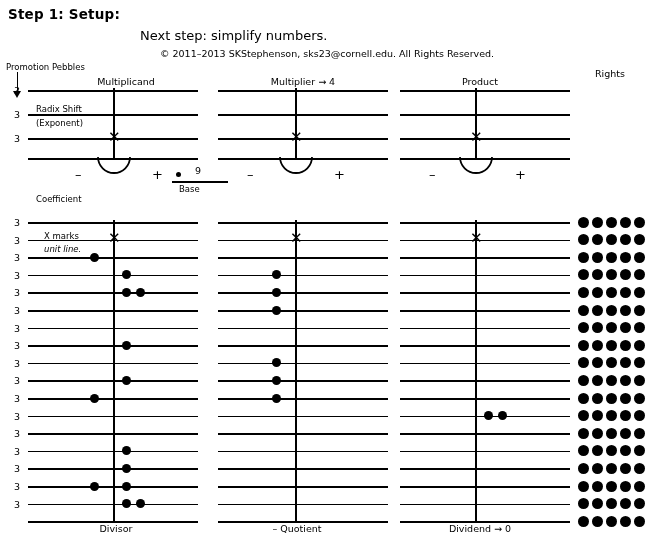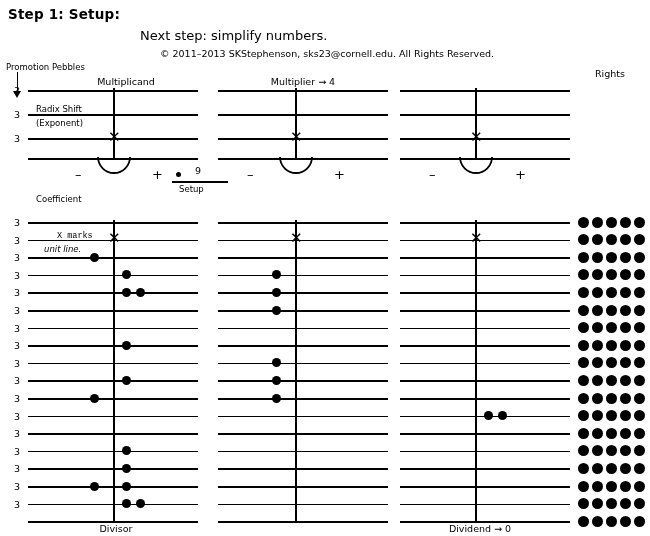--- a/index.html
+++ b/index.html
@@ -132,20 +132,21 @@
   <div class="abs" id="header-copyright">© 2011–2013 SKStephenson, sks23@cornell.edu. All Rights Reserved.</div>
 
   <div class="abs small-label" style="left:6px; top:62px;">Promotion Pebbles</div>
   <div class="abs" id="promo-arrow-line"></div>
   <div class="abs" id="promo-arrow-head"></div>
 
   <div class="abs col-label" style="left:578px; top:68px; width:64px;">Rights</div>
 
   <div class="abs col-label" style="left:56px;  top:76px; width:140px;">Multiplicand</div>
   <div class="abs col-label" style="left:228px; top:76px; width:150px;">Multiplier → 4</div>
+  <div class="abs col-label" style="left:410px; top:76px; width:140px;">Product</div>
 
   <div class="abs hline" style="left:28px;  top:90px;  width:170px;"></div>
   <div class="abs hline" style="left:218px; top:90px;  width:170px;"></div>
   <div class="abs hline" style="left:400px; top:90px;  width:170px;"></div>
 
   <div class="abs hline" style="left:28px;  top:114px; width:170px;"></div>
   <div class="abs hline" style="left:218px; top:114px; width:170px;"></div>
   <div class="abs hline" style="left:400px; top:114px; width:170px;"></div>
 
   <div class="abs hline" style="left:28px;  top:138px; width:170px;"></div>
@@ -184,21 +185,21 @@
   <div class="abs op" style="left:75px;  top:167px;">–</div>
   <div class="abs op" style="left:152px; top:167px;">+</div>
   <div class="abs op" style="left:247px; top:167px;">–</div>
   <div class="abs op" style="left:334px; top:167px;">+</div>
   <div class="abs op" style="left:429px; top:167px;">–</div>
   <div class="abs op" style="left:515px; top:167px;">+</div>
 
   <div class="abs basedot" style="left:176px; top:172px;"></div>
   <div class="abs" style="left:195px; top:165px; font-size:9.5px;">9</div>
   <div class="abs hline" style="left:172px; top:181px; width:56px;"></div>
-  <div class="abs small-label" style="left:179px; top:184px;">Setup</div>
+  <div class="abs small-label" style="left:179px; top:184px;">Base</div>
 
   <div class="abs small-label" style="left:36px; top:194px;">Coefficient</div>
 
   <div class="abs hline" style="left:28px; top:222.0px; width:170px;"></div>
   <div class="abs hline" style="left:218px; top:222.0px; width:170px;"></div>
   <div class="abs hline" style="left:400px; top:222.0px; width:170px;"></div>
 
   <div class="abs hline" style="left:28px; top:239.6px; width:170px;"></div>
   <div class="abs hline" style="left:218px; top:239.6px; width:170px;"></div>
   <div class="abs hline" style="left:400px; top:239.6px; width:170px;"></div>
@@ -282,21 +283,21 @@
   <div class="abs tick-num" style="left:14px; top:357.8px;">3</div>
   <div class="abs tick-num" style="left:14px; top:375.4px;">3</div>
   <div class="abs tick-num" style="left:14px; top:393.0px;">3</div>
   <div class="abs tick-num" style="left:14px; top:410.6px;">3</div>
   <div class="abs tick-num" style="left:14px; top:428.2px;">3</div>
   <div class="abs tick-num" style="left:14px; top:445.8px;">3</div>
   <div class="abs tick-num" style="left:14px; top:463.4px;">3</div>
   <div class="abs tick-num" style="left:14px; top:481.0px;">3</div>
   <div class="abs tick-num" style="left:14px; top:498.6px;">3</div>
 
-  <div class="abs small-label" style="left:57px; top:231px;font-family:Liberation Mono, monospace;">X marks</div>
+  <div class="abs small-label" style="left:44px; top:231px;">X marks</div>
   <div class="abs small-label" style="left:44px; top:244px;font-style:italic;">unit line.</div>
 
   <div class="abs xmark" style="left:108px; top:231px;">✕</div>
   <div class="abs xmark" style="left:290px; top:231px;">✕</div>
   <div class="abs xmark" style="left:470px; top:231px;">✕</div>
 
   <div class="abs dot" style="left:90px;  top:252.7px;"></div>
   <div class="abs dot" style="left:122px; top:270.3px;"></div>
   <div class="abs dot" style="left:122px; top:287.9px;"></div>
   <div class="abs dot" style="left:136px; top:287.9px;"></div>
@@ -422,15 +423,16 @@
   <div class="abs pebble" style="left:620px; top:498.1px;"></div>
   <div class="abs pebble" style="left:634px; top:498.1px;"></div>
 
   <div class="abs pebble" style="left:578px; top:515.7px;"></div>
   <div class="abs pebble" style="left:592px; top:515.7px;"></div>
   <div class="abs pebble" style="left:606px; top:515.7px;"></div>
   <div class="abs pebble" style="left:620px; top:515.7px;"></div>
   <div class="abs pebble" style="left:634px; top:515.7px;"></div>
 
   <div class="abs col-label" style="left:56px;  top:523px; width:120px;">Divisor</div>
+  <div class="abs col-label" style="left:232px; top:523px; width:130px;">– Quotient</div>
   <div class="abs col-label" style="left:410px; top:523px; width:140px;">Dividend → 0</div>
 
 </div>
 
 </body></html>

